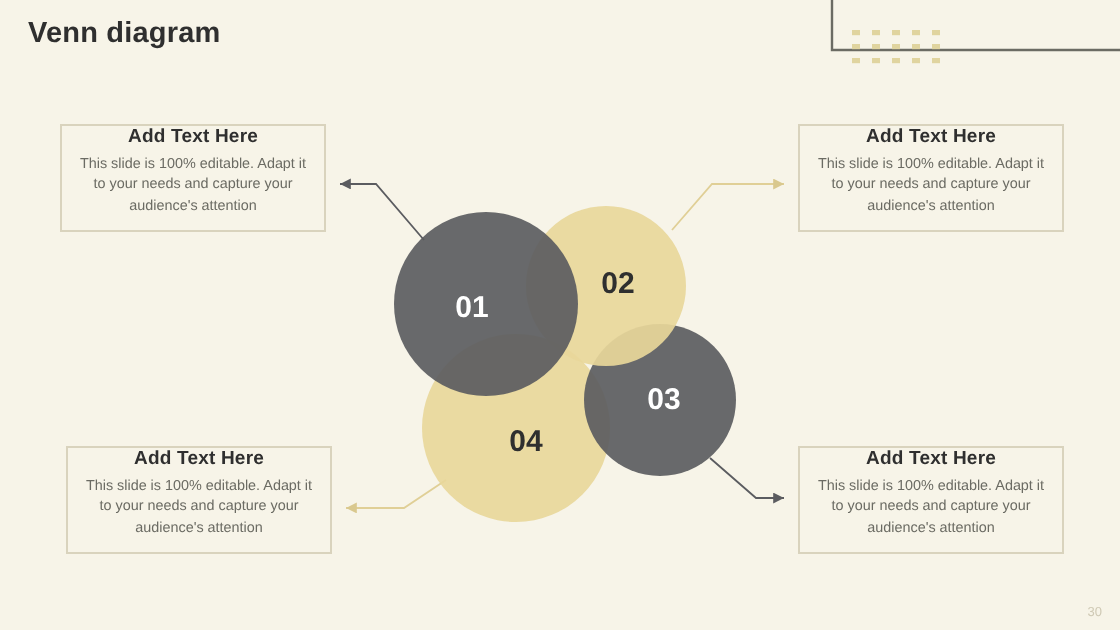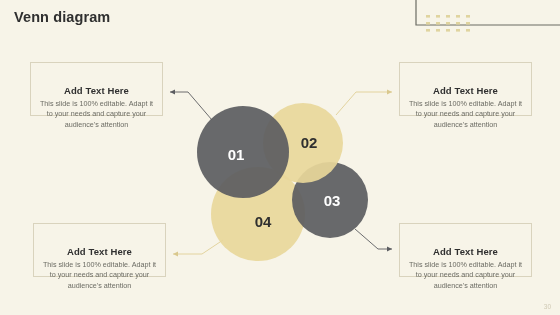--- a/index.html
+++ b/index.html
@@ -44,21 +44,21 @@
     width: 560px;
     height: 315px;
   }
 
   
   .callout {
     position: absolute;
     box-sizing: border-box;
     border: 1px solid #d9d3bd;
     background: transparent;
-    padding: 22px 7px 7px 7px;
+    padding: 0 7px 7px 7px;
     text-align: center;
   }
   .callout .c-title {
     font-size: 9.5px;
     font-weight: bold;
     color: #2f2f2f;
     margin-bottom: 3px;
     letter-spacing: 0.1px;
   }
   .callout .c-body {

